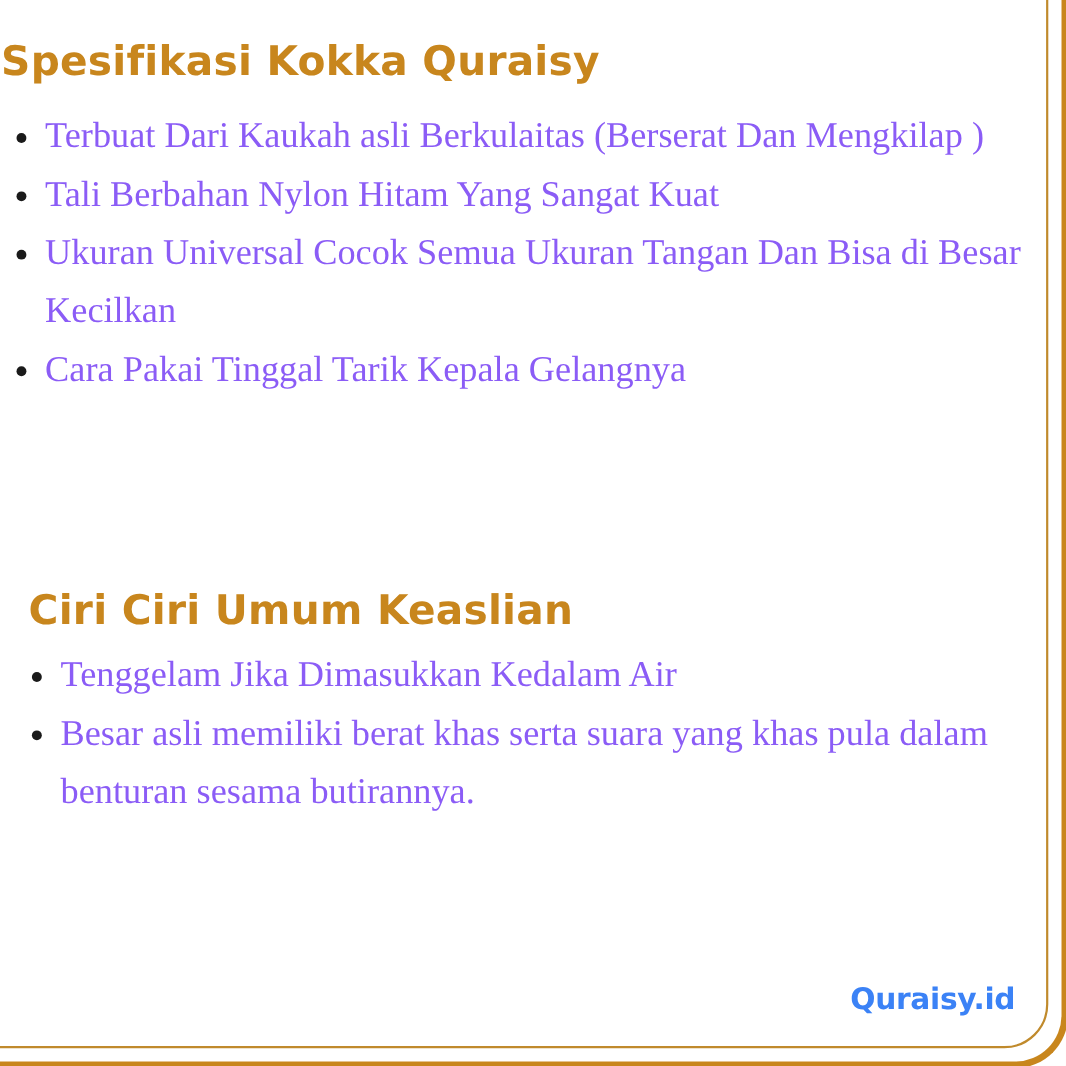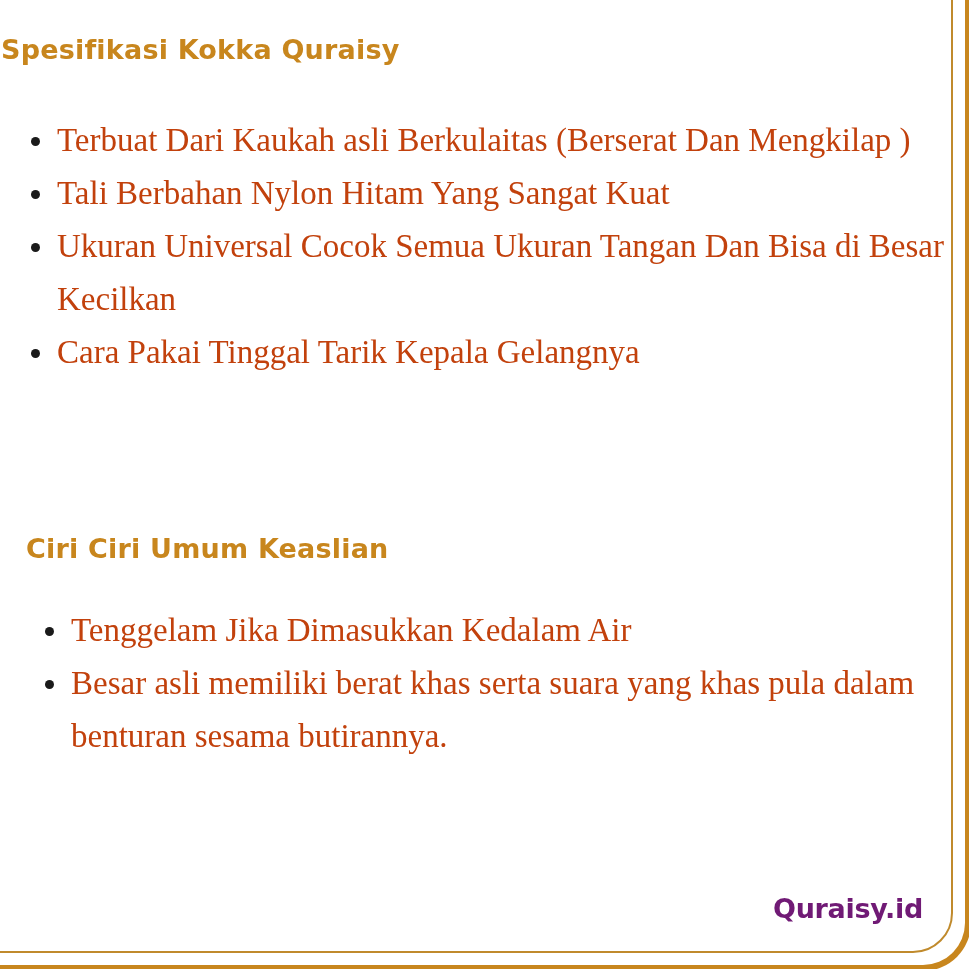--- a/index.html
+++ b/index.html
@@ -34,37 +34,37 @@
       height: 993px;
       border: 2px solid #c08a2c;
       border-radius: 40px;
       box-sizing: border-box;
     }
     .heading {
       position: absolute;
       font-family: "DejaVu Sans", sans-serif;
       font-weight: bold;
       color: #c8861d;
-      font-size: 27px;
+      font-size: 37px;
       letter-spacing: 0.2px;
       margin: 0;
       white-space: nowrap;
     }
     .heading.h1 { left: 1px; top: 34px; }
     .heading.h2 { left: 26px; top: 533px; }
 
     ul.spec {
       position: absolute;
-      margin: 16px;
+      margin: 0;
       padding: 0;
       list-style: none;
       font-family: "Liberation Serif", "DejaVu Serif", serif;
       font-size: 33px;
       line-height: 53px;
-      color: #c2410c;
+      color: #8b5cf6;
     }
     ul.spec li {
       position: relative;
       padding-left: 0;
     }
     ul.spec li .bullet {
       position: absolute;
       width: 9px;
       height: 9px;
       border-radius: 50%;
@@ -76,21 +76,21 @@
     ul.list2 { left: 55px; top: 588px; width: 870px; }
     ul.list2 li .bullet { left: -26px; }
 
     .brand {
       position: absolute;
       right: 46px;
       top: 893px;
       font-family: "DejaVu Sans", sans-serif;
       font-weight: bold;
       font-size: 27px;
-      color: #701a75;
+      color: #3b82f6;
       letter-spacing: -0.3px;
       white-space: nowrap;
     }
   </style>
 </head>
 <body>
 
 <div class="frame-outer"></div>
 <div class="frame-inner"></div>
 

